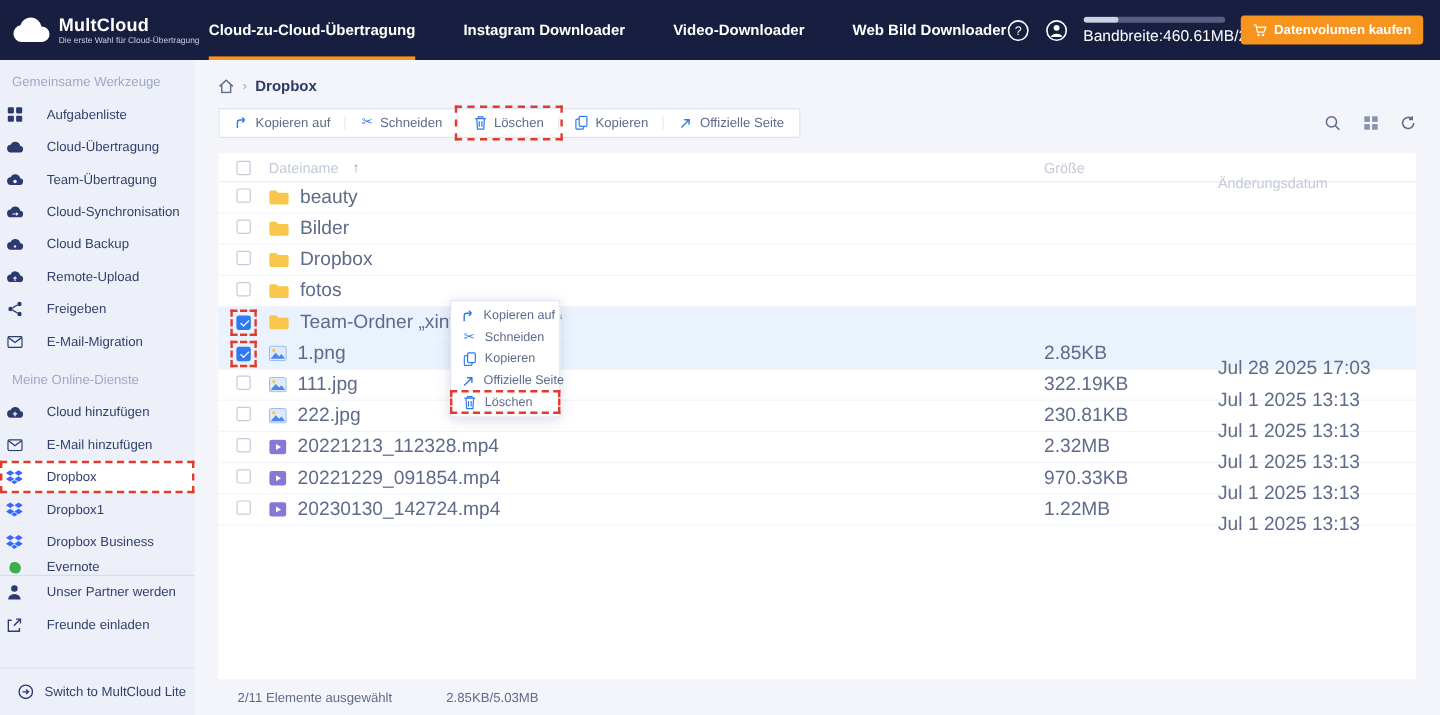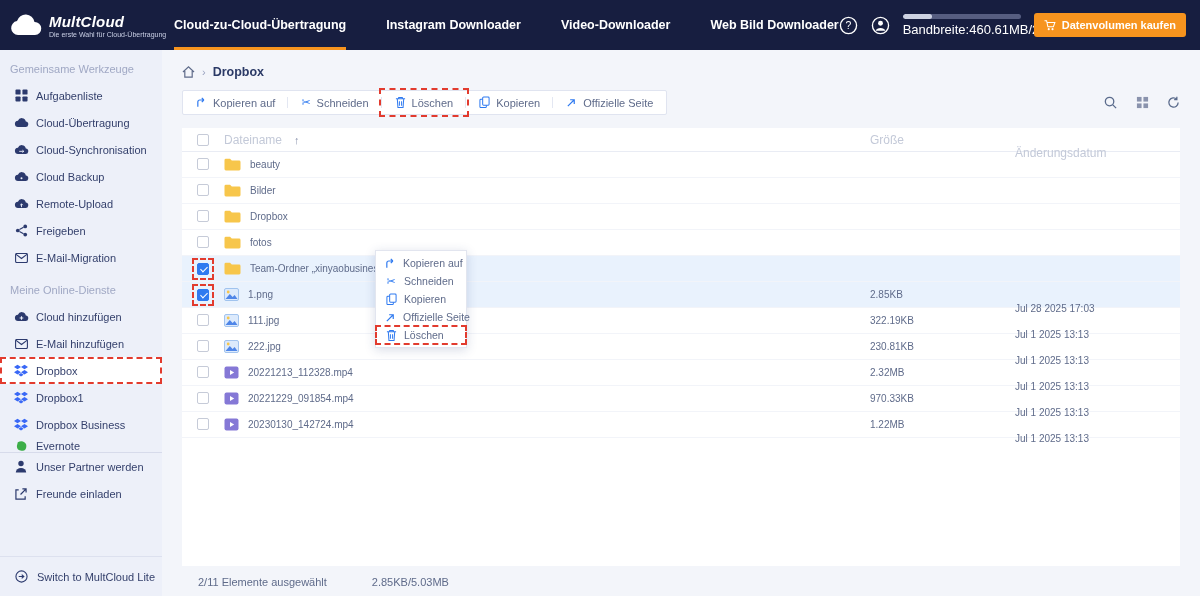--- a/index.html
+++ b/index.html
@@ -2,37 +2,37 @@
 <html><head>
 <meta charset="utf-8">
 <style>
   * { margin:0; padding:0; box-sizing:border-box; }
   html,body { width:1200px; height:596px; }
   body { font-family:"Liberation Sans",sans-serif; background:#f3f5fa; overflow:hidden; position:relative; }
 
   
   .hdr { position:absolute; top:0; left:0; width:1200px; height:50px; background:#171e40; display:flex; align-items:center; z-index:20; }
   .logo { width:162px; display:flex; align-items:center; gap:7px; padding-left:10px; flex-shrink:0; }
-  .logo-title { color:#fff; font-weight:bold; font-style:italic; font-size:15px; letter-spacing:.2px; }
+  .logo-title { color:#fff; font-weight:bold; font-size:15px; letter-spacing:.2px; }
   .logo-tag { color:#c9cfe4; font-size:7px; margin-top:1px; white-space:nowrap; }
   .tabs { display:flex; height:50px; align-items:center; gap:40px; margin-left:12px; }
   .tab { color:#fff; font-size:12.5px; font-weight:bold; height:50px; display:flex; align-items:center; position:relative; cursor:pointer; white-space:nowrap; }
   .tab.active::after { content:""; position:absolute; left:0; right:0; bottom:0; height:3px; background:#f7941e; }
   .hdr-right { margin-left:auto; display:flex; align-items:center; gap:13px; padding-right:14px; }
   .hicon { display:flex; cursor:pointer; }
   .bandwidth { width:118px; }
   .bw-track { height:5px; background:#565d80; border-radius:3px; overflow:hidden; margin-bottom:3px; }
   .bw-fill { height:100%; background:#cdd2e2; border-radius:3px; }
   .bw-label { color:#fff; font-size:13px; white-space:nowrap; }
   .buy-btn { background:#f7941e; color:#fff; border:none; border-radius:3px; font-size:11px; font-weight:bold; padding:6px 10px; display:flex; align-items:center; gap:6px; cursor:pointer; font-family:inherit; white-space:nowrap; }
 
   
   .sidebar { position:absolute; top:50px; left:0; width:162px; bottom:0; background:#edf0f9; font-size:11px; z-index:10; }
   .sb-section-label { color:#a0a8c4; padding:13px 10px 7px; }
-  .sb-item { height:27px; display:flex; align-items:center; gap:7px; padding-left:13px; color:#333f6b; cursor:pointer; }
+  .sb-item { height:27px; display:flex; align-items:center; gap:19px; padding-left:4px; color:#333f6b; cursor:pointer; }
   .sb-ic { width:16px; display:flex; justify-content:center; align-items:center; }
   .sb-item.selected { background:#ffffff; }
   .sb-item.annot { outline:2px dashed #e23b2e; outline-offset:-2px; }
   .sb-item.clipped { height:14px; overflow:hidden; align-items:flex-start; padding-top:2px; }
   .sb-divider { height:1px; background:#d7dbeb; }
   .sb-bottom { position:absolute; bottom:0; left:0; right:0; height:40px; border-top:1px solid #dde1ef; display:flex; align-items:center; gap:8px; padding-left:13px; color:#333f6b; cursor:pointer; background:#edf0f9; }
 
   
   .main { position:absolute; top:50px; left:162px; right:0; bottom:0; padding:0 20px; }
   .breadcrumb { display:flex; align-items:center; gap:7px; padding-top:15px; font-size:12px; color:#5f6b8a; }
@@ -41,21 +41,21 @@
   .toolbar { margin-top:11px; display:flex; align-items:center; }
   .tb-group { display:flex; background:#fff; border:1px solid #e0e4f0; border-radius:2px; }
   .tb-btn { display:flex; align-items:center; gap:6px; padding:5px 13px; font-size:11px; color:#5f6b8a; cursor:pointer; position:relative; }
   .tb-btn:not(:last-child)::after { content:""; position:absolute; right:0; top:6px; bottom:6px; width:1px; background:#e3e7f2; }
   .tbi { color:#2f7af0; display:flex; align-items:center; }
   .tb-btn.annot { outline:2px dashed #e23b2e; outline-offset:1px; }
   .tb-right { margin-left:auto; display:flex; gap:18px; align-items:center; }
   .tri { cursor:pointer; display:flex; }
 
   .table { position:absolute; left:20px; right:20px; top:78px; bottom:30px; background:#fff; }
-  .trow { display:flex; align-items:center; height:26px; border-bottom:1px solid #f2f4f9; font-size:10px; color:#5f6b8a; }
+  .trow { display:flex; align-items:center; height:26px; border-bottom:1px solid #f2f4f9; font-size:16px; color:#5f6b8a; }
   .trow.thead { color:#c3c9d8; font-size:12px; height:24px; border-bottom:1px solid #e9ecf4;justify-content:flex-end; }
   .trow.selected { background:#e9f2fd; }
   .cell-check { width:42px; display:flex; justify-content:center; }
   .cell-name { flex:1; display:flex; align-items:center; gap:9px; }
   .cell-size { width:145px; }
   .cell-date { width:165px;margin-top:27px; }
   .sort { color:#8a93ad; font-size:11px; margin-left:3px; }
   .checkbox { width:12px; height:12px; border:1px solid #c6cbd8; border-radius:2px; background:#fff; cursor:pointer; position:relative; display:inline-block; }
   .checkbox.checked { background:#2f7af0; border-color:#2f7af0; }
   .checkbox.checked::after { content:""; position:absolute; left:3.5px; top:1px; width:3px; height:6px; border:solid #fff; border-width:0 1.6px 1.6px 0; transform:rotate(45deg); }
@@ -142,20 +142,29 @@
           <svg width="15" height="11" viewBox="0 0 16 12">
             <path d="M4.5 11a3.5 3.5 0 0 1-.4-7A4.5 4.5 0 0 1 12.7 5 3 3 0 0 1 12 11Z" fill="#2c3a6e"></path>
           </svg>
         </span>
         <span>Cloud-Übertragung</span>
       </div>
       <div class="sb-item">
         <span class="sb-ic" style="display: flex; align-items: center;">
           <svg width="15" height="11" viewBox="0 0 16 12">
             <path d="M4.5 11a3.5 3.5 0 0 1-.4-7A4.5 4.5 0 0 1 12.7 5 3 3 0 0 1 12 11Z" fill="#2c3a6e"></path>
+            <circle cx="8" cy="8" r="1.6" fill="#edf0f9"></circle>
+          </svg>
+        </span>
+        <span>Team-Übertragung</span>
+      </div>
+      <div class="sb-item">
+        <span class="sb-ic" style="display: flex; align-items: center;">
+          <svg width="15" height="11" viewBox="0 0 16 12">
+            <path d="M4.5 11a3.5 3.5 0 0 1-.4-7A4.5 4.5 0 0 1 12.7 5 3 3 0 0 1 12 11Z" fill="#2c3a6e"></path>
             <path d="M5.5 8h5M9 6.7 10.5 8 9 9.3" stroke="#edf0f9" fill="none" stroke-width="1"></path>
           </svg>
         </span>
         <span>Cloud-Synchronisation</span>
       </div>
       <div class="sb-item">
         <span class="sb-ic" style="display: flex; align-items: center;">
           <svg width="15" height="11" viewBox="0 0 16 12">
             <path d="M4.5 11a3.5 3.5 0 0 1-.4-7A4.5 4.5 0 0 1 12.7 5 3 3 0 0 1 12 11Z" fill="#2c3a6e"></path>
             <circle cx="8" cy="8" r="1.1" fill="#edf0f9"></circle>

